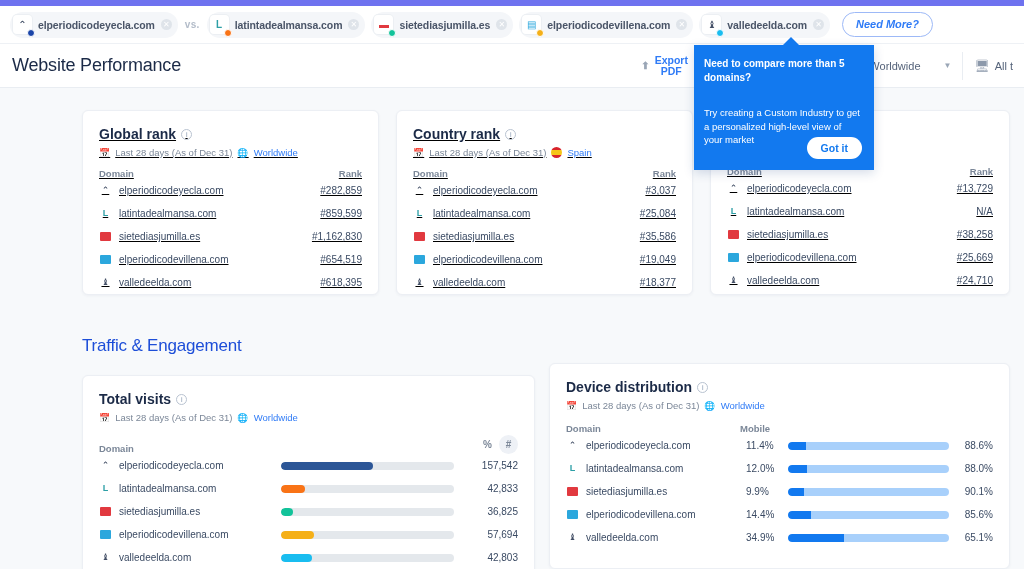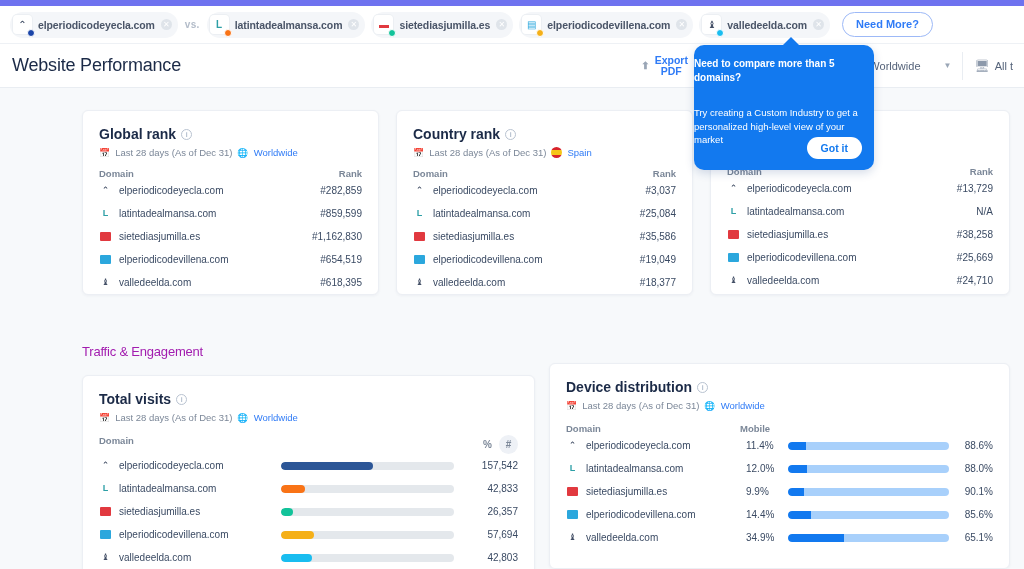--- a/index.html
+++ b/index.html
@@ -58,21 +58,21 @@
     text-align: center; flex: none;
   }
   .vs-label {
     font-size: 10px; color: #b3bcc9; font-weight: 700; margin: 0 7px 0 1px;
     letter-spacing: 0.3px;
   }
   .need-more-btn {
     border: 1.4px solid #9db9f7; color: #2f7bf6; background: #fff;
     border-radius: 15px; height: 25px; padding: 0 13px;
     font-size: 11px; font-weight: 700; line-height: 22px;
-    margin-left: 6px; white-space: nowrap; flex: none;
+    margin-left: 6px; white-space: nowrap; flex: none; font-style: italic;
   }
 
   
   .toolbar {
     position: absolute; top: 44px; left: 0; width: 1024px; height: 44px;
     background: #ffffff;
     border-bottom: 1px solid #e9edf2;
     display: flex; align-items: center;
   }
   .page-title {
@@ -106,46 +106,46 @@
     font-size: 8px; line-height: 9px; text-align: center;
     font-weight: 700; font-style: normal;
   }
   .card-sub {
     display: flex; align-items: center; gap: 5px;
     font-size: 9.5px; color: #7b8798; margin-top: 5px;
   }
   .sub-link { color: #2f7bf6; }
   .ic { color: #aab4c2; font-size: 9px; }
   .col-head {
-    display: flex; align-items: flex-start;
+    display: flex; align-items: flex-end;
     font-size: 9.5px; color: #7b8798; font-weight: 700;
     margin-top: 10px;
   }
   .row {
     display: flex; align-items: center;
     height: 23px; font-size: 10px; color: #3a4a63;
   }
   .row-fav {
     width: 13px; height: 13px; flex: none; margin-right: 7px;
     display: flex; align-items: center; justify-content: center;
     font-size: 9px; line-height: 1;
   }
   .row-domain { flex: 1; white-space: nowrap; overflow: hidden; }
   .row-val { font-size: 10px; color: #3a4a63; text-align: right; white-space: nowrap; }
 
   
-  .rank-card { top: 110px; height: 185px; width: 297px; }
+  .rank-card { top: 110px; height: 185px; width: 297px; text-decoration: underline; }
   .rank-pad { padding: 15px 16px 0 16px; }
   .rank-col-domain { flex: 1; }
   .rank-col-rank { width: 70px; text-align: right; }
 
   
   .section-h {
-    position: absolute; left: 82px; top: 344px;
-    font-size: 13px; color: #a21caf; letter-spacing: -0.2px;
+    position: absolute; left: 82px; top: 336px;
+    font-size: 17px; color: #1d4ed8; letter-spacing: -0.2px;
   }
 
   
   .bar-track {
     flex: 1; height: 8px; background: #e4e8ec; border-radius: 4px;
     margin: 0 12px; position: relative; overflow: hidden;
   }
   .bar-fill { height: 8px; border-radius: 4px; }
   .tv-val { width: 52px; text-align: right; font-size: 10px; color: #3a4a63; }
   .toggle-group { display: flex; align-items: center; gap: 2px; margin-left: auto; }
@@ -161,21 +161,21 @@
   .dd-pct-r { width: 36px; font-size: 10px; color: #3a4a63; text-align: right; }
   .dd-track {
     flex: 1; height: 8px; border-radius: 4px; background: #a8d0fb;
     margin: 0 8px; display: flex; overflow: hidden;
   }
   .dd-desk { height: 8px; background: #1279ef; border-radius: 4px 0 0 4px; }
 
   
   .tip {
     position: absolute; left: 694px; top: 45px; width: 180px; height: 125px;
-    background: #1279ef; border-radius: 10px; padding: 12px 13px 0 0;
+    background: #1279ef; border-radius: 0; padding: 12px 13px 0 10px;
     z-index: 40; box-shadow: 0 3px 10px rgba(20,60,130,.18);
   }
   .tip:before {
     content: ""; position: absolute; top: -8px; left: 88px;
     border-left: 9px solid transparent; border-right: 9px solid transparent;
     border-bottom: 9px solid #1279ef;
   }
   .tip-h { color: #fff; font-size: 10px; font-weight: 700; line-height: 14px; }
   .tip-b { color: #fff; font-size: 9.5px; line-height: 13.5px; margin-top: 21px; }
   .tip-btn {
@@ -451,21 +451,21 @@
         <span class="tv-val">42,833</span>
       </div>
       <div class="row" style="height:23px">
         <span class="row-fav">
             <span class="sq" style="background:#e1393f"></span>
           </span>
         <span class="row-domain" style="max-width:150px">sietediasjumilla.es</span>
         <span class="bar-track">
           <span class="bar-fill" style="width:7%;background:#12c39a;display:block"></span>
         </span>
-        <span class="tv-val">26,357</span>
+        <span class="tv-val">36,825</span>
       </div>
       <div class="row" style="height:23px">
         <span class="row-fav">
             <span class="sq" style="background:#2ba7dd"></span>
           </span>
         <span class="row-domain" style="max-width:150px">elperiodicodevillena.com</span>
         <span class="bar-track">
           <span class="bar-fill" style="width:19%;background:#f5b018;display:block"></span>
         </span>
         <span class="tv-val">57,694</span>

